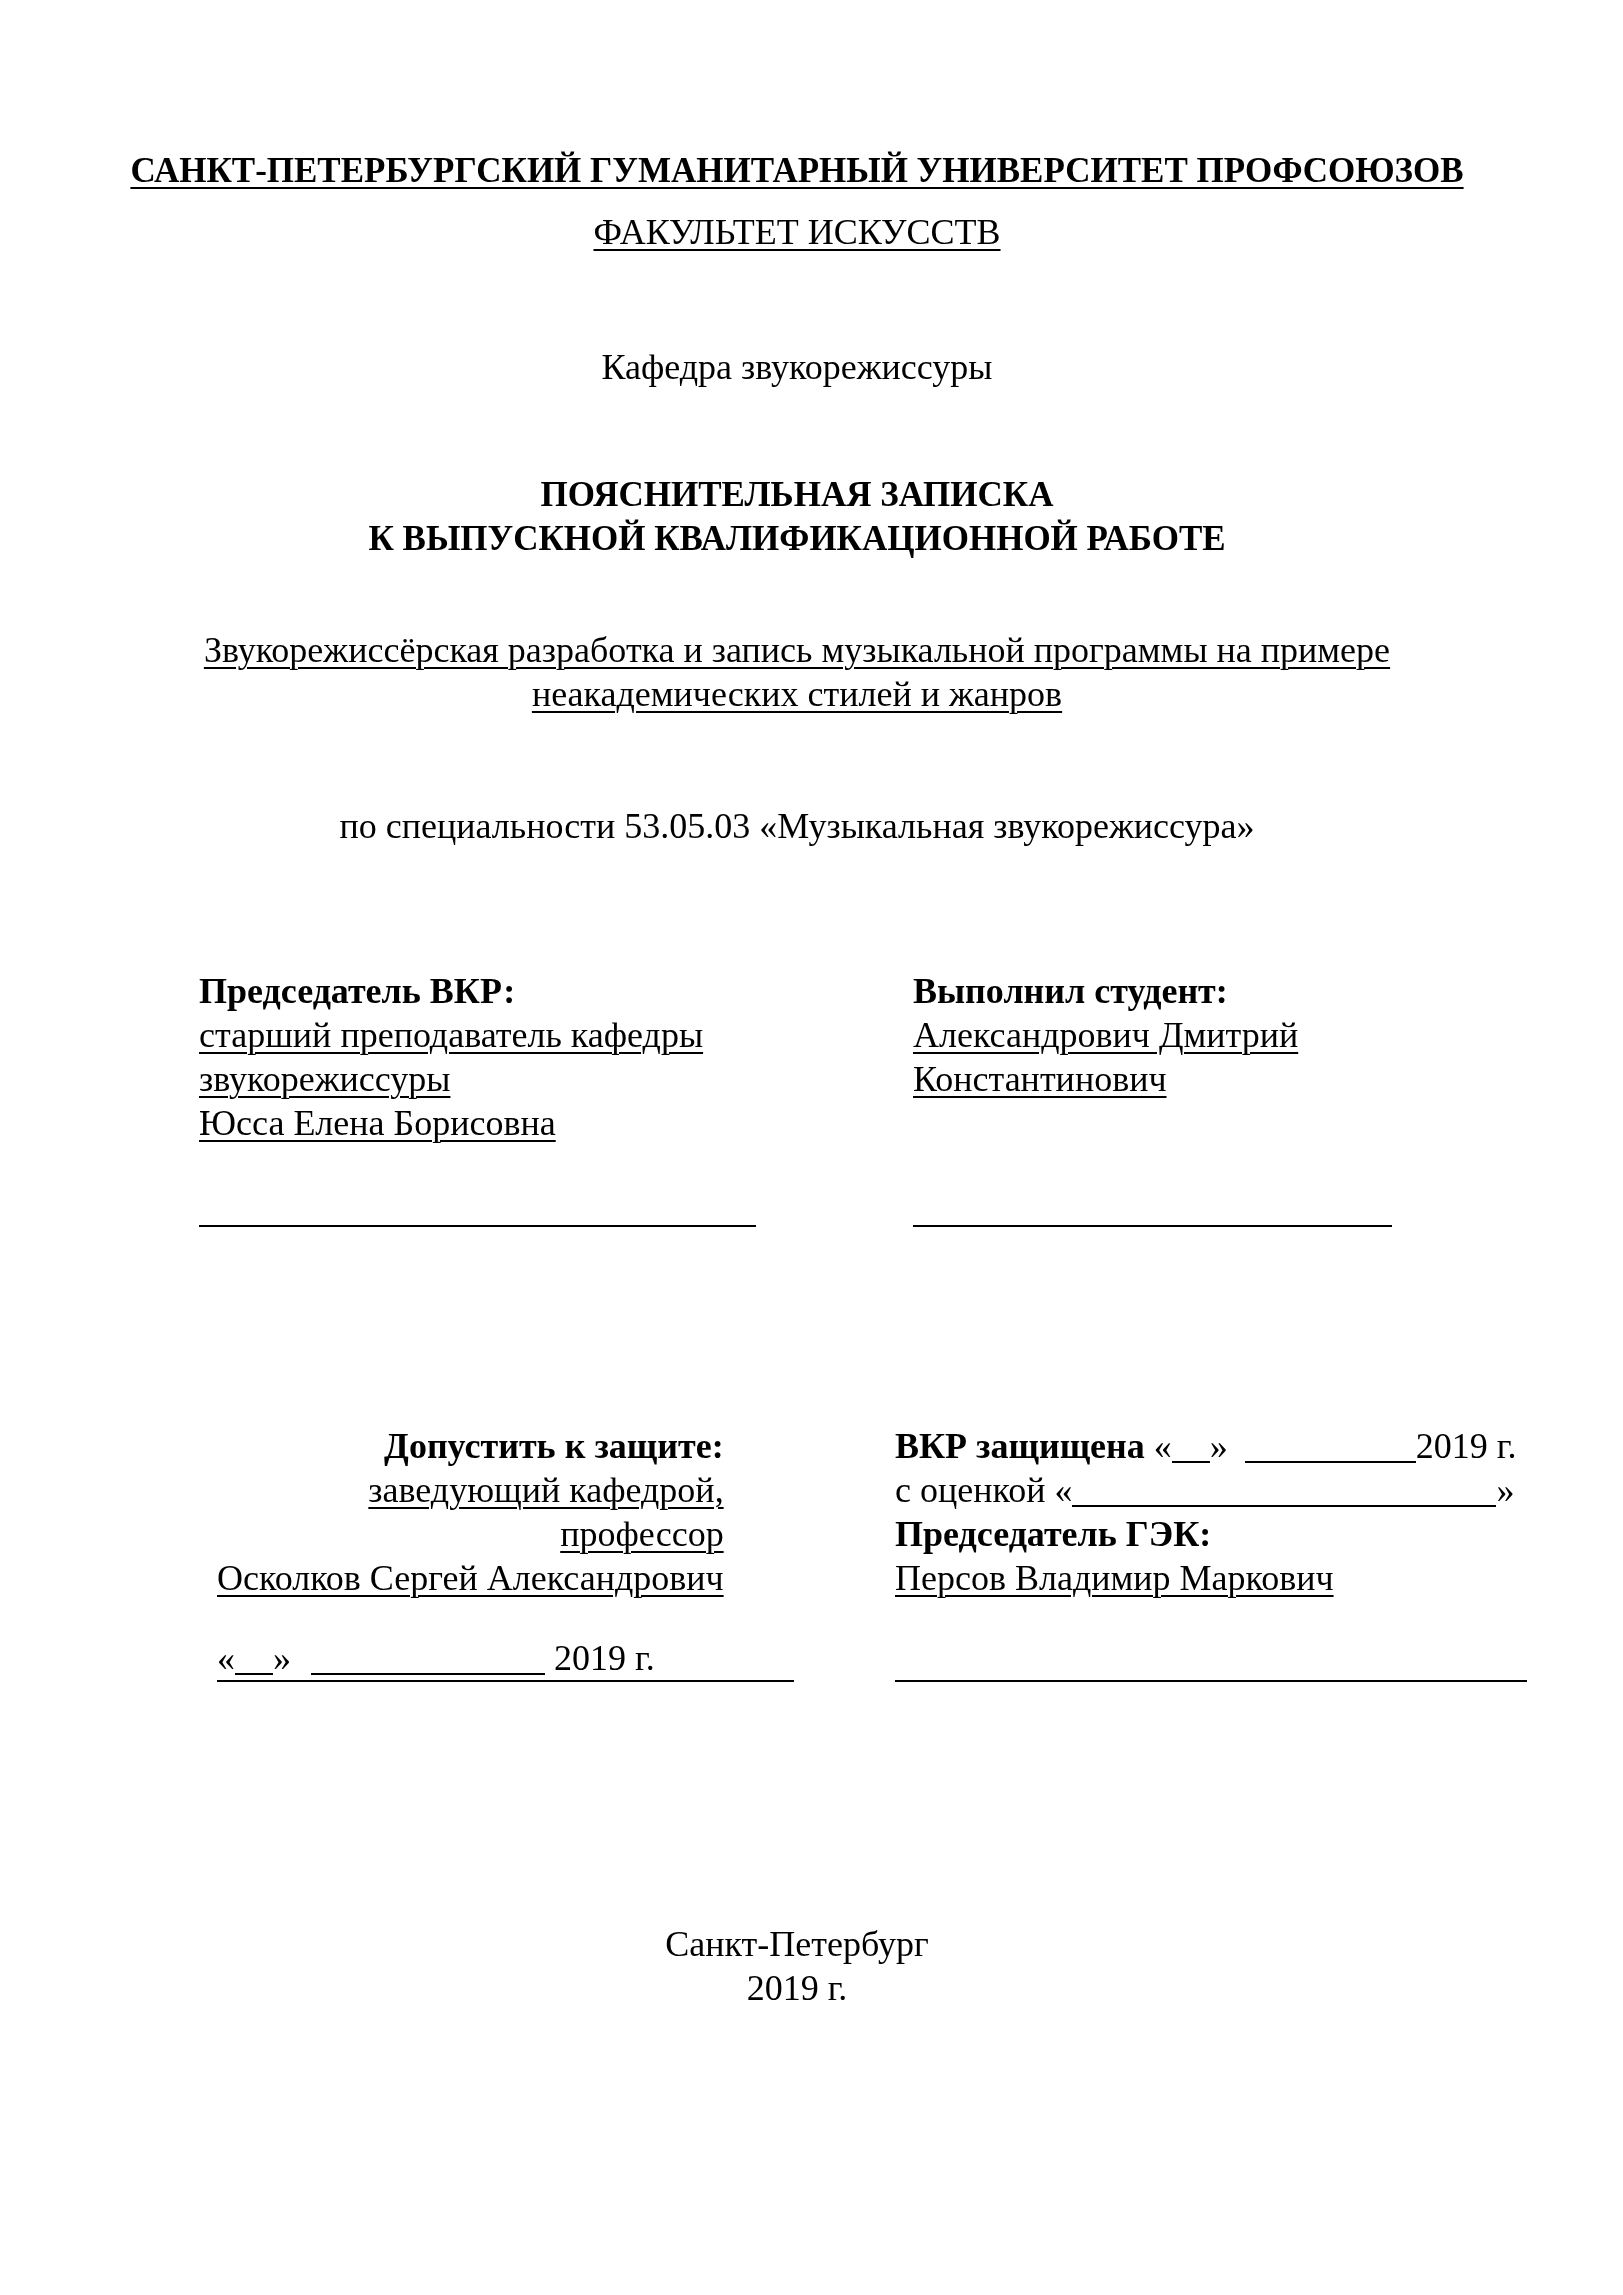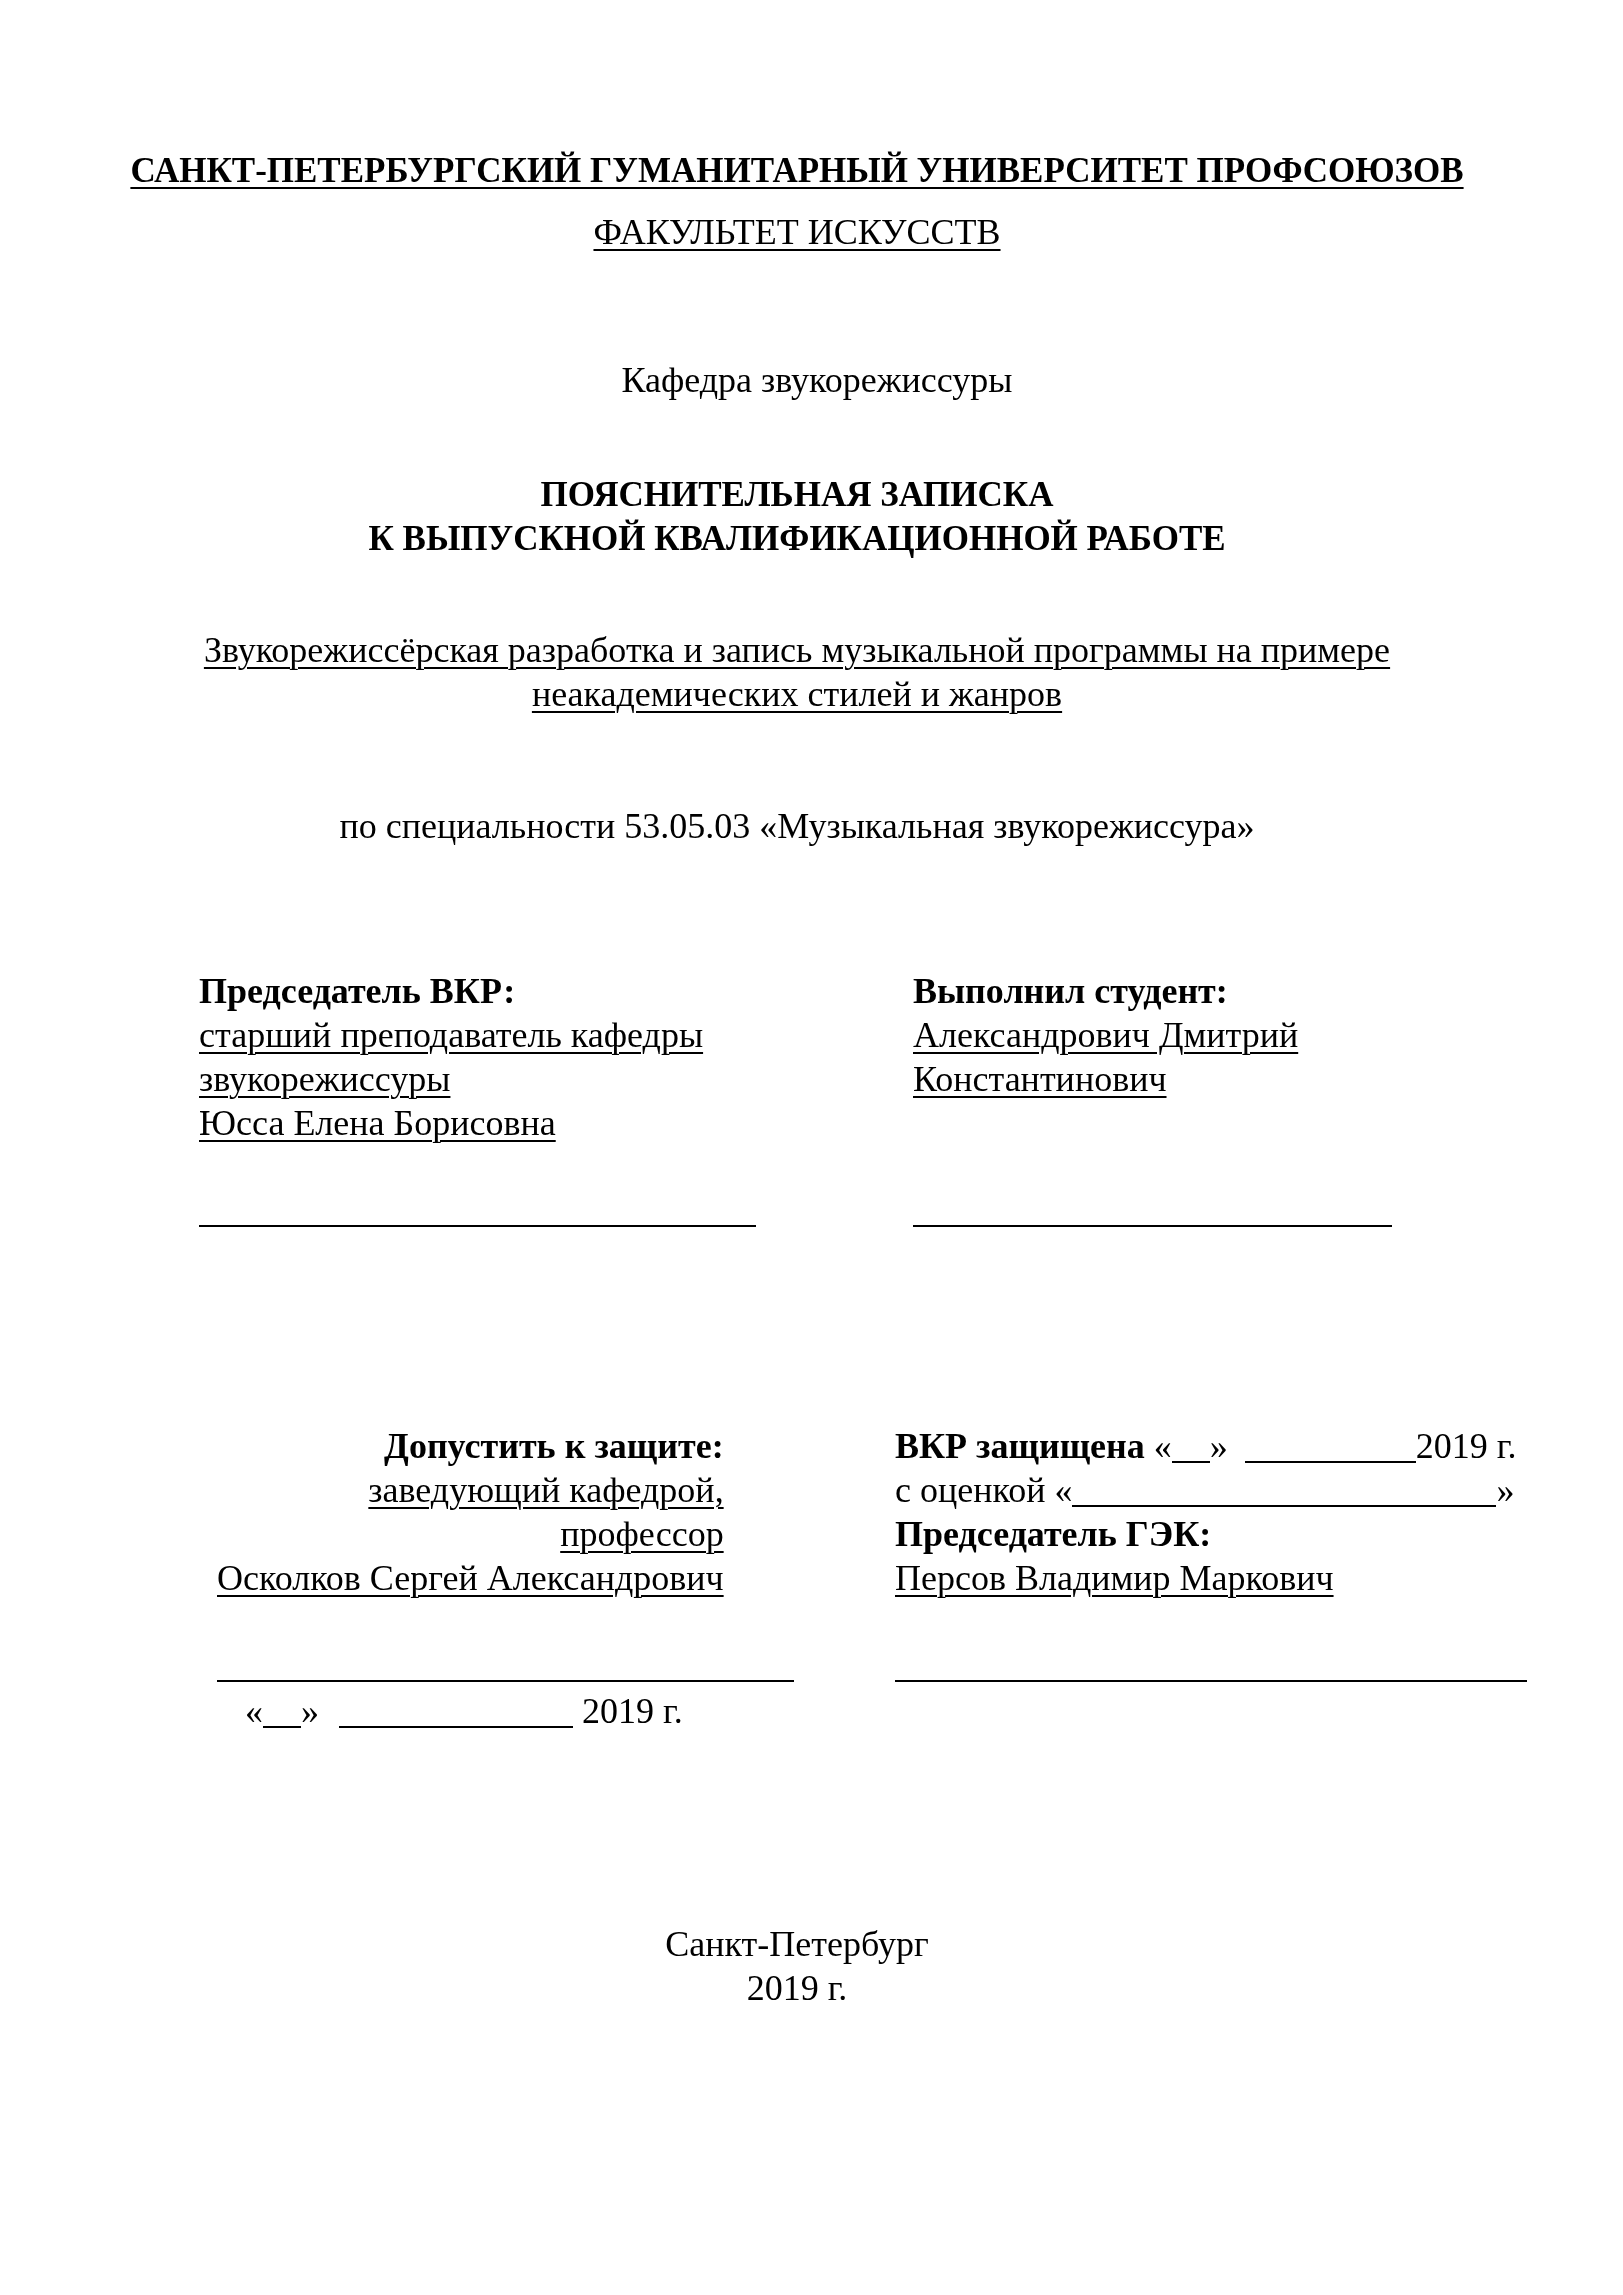--- a/index.html
+++ b/index.html
@@ -21,21 +21,21 @@
 </style>
 </head>
 <body>
 
 <div class="abs center t28b b" style="top:149px;">
   <span class="u">САНКТ-ПЕТЕРБУРГСКИЙ ГУМАНИТАРНЫЙ УНИВЕРСИТЕТ ПРОФСОЮЗОВ</span>
 </div>
 <div class="abs center t28" style="top:210px;">
   <span class="u">ФАКУЛЬТЕТ ИСКУССТВ</span>
 </div>
-<div class="abs center t28" style="top:358px;padding-left:20px;">Кафедра звукорежиссуры</div>
+<div class="abs center t28" style="top:345px;">Кафедра звукорежиссуры</div>
 
 <div class="abs center t28b b" style="top:473px;">ПОЯСНИТЕЛЬНАЯ ЗАПИСКА</div>
 <div class="abs center t28b b" style="top:517px;">К ВЫПУСКНОЙ КВАЛИФИКАЦИОННОЙ РАБОТЕ</div>
 
 <div class="abs center t28" style="top:628px;">
   <span class="u">Звукорежиссёрская разработка и запись музыкальной программы на примере</span>
 </div>
 <div class="abs center t28" style="top:672px;">
   <span class="u">неакадемических стилей и жанров</span>
 </div>
@@ -57,21 +57,21 @@
 </div>
 <div class="sigline" style="left:913px; top:1225px; width:479px;"></div>
 
 <div class="col" style="left:217px; top:1424px;text-align:right;">
   <div class="b">Допустить к защите:</div>
   <div><span class="u">заведующий кафедрой,</span></div>
   <div><span class="u">профессор</span></div>
   <div><span class="u">Осколков Сергей Александрович</span></div>
 </div>
 <div class="sigline" style="left:217px; top:1680px; width:577px;"></div>
-<div class="col" style="left:217px; top:1689px;margin-left:28px;">
+<div class="col" style="left:217px; top:1636px;">
   <div>
     <span>«</span><span class="blank" style="width:38px;"></span><span>»</span>
     <span class="blank" style="width:234px; margin-left:11px;"></span>
     <span>2019 г.</span>
   </div>
 </div>
 
 <div class="col" style="left:895px; top:1424px;">
   <div>
     <span class="b">ВКР защищена</span>

